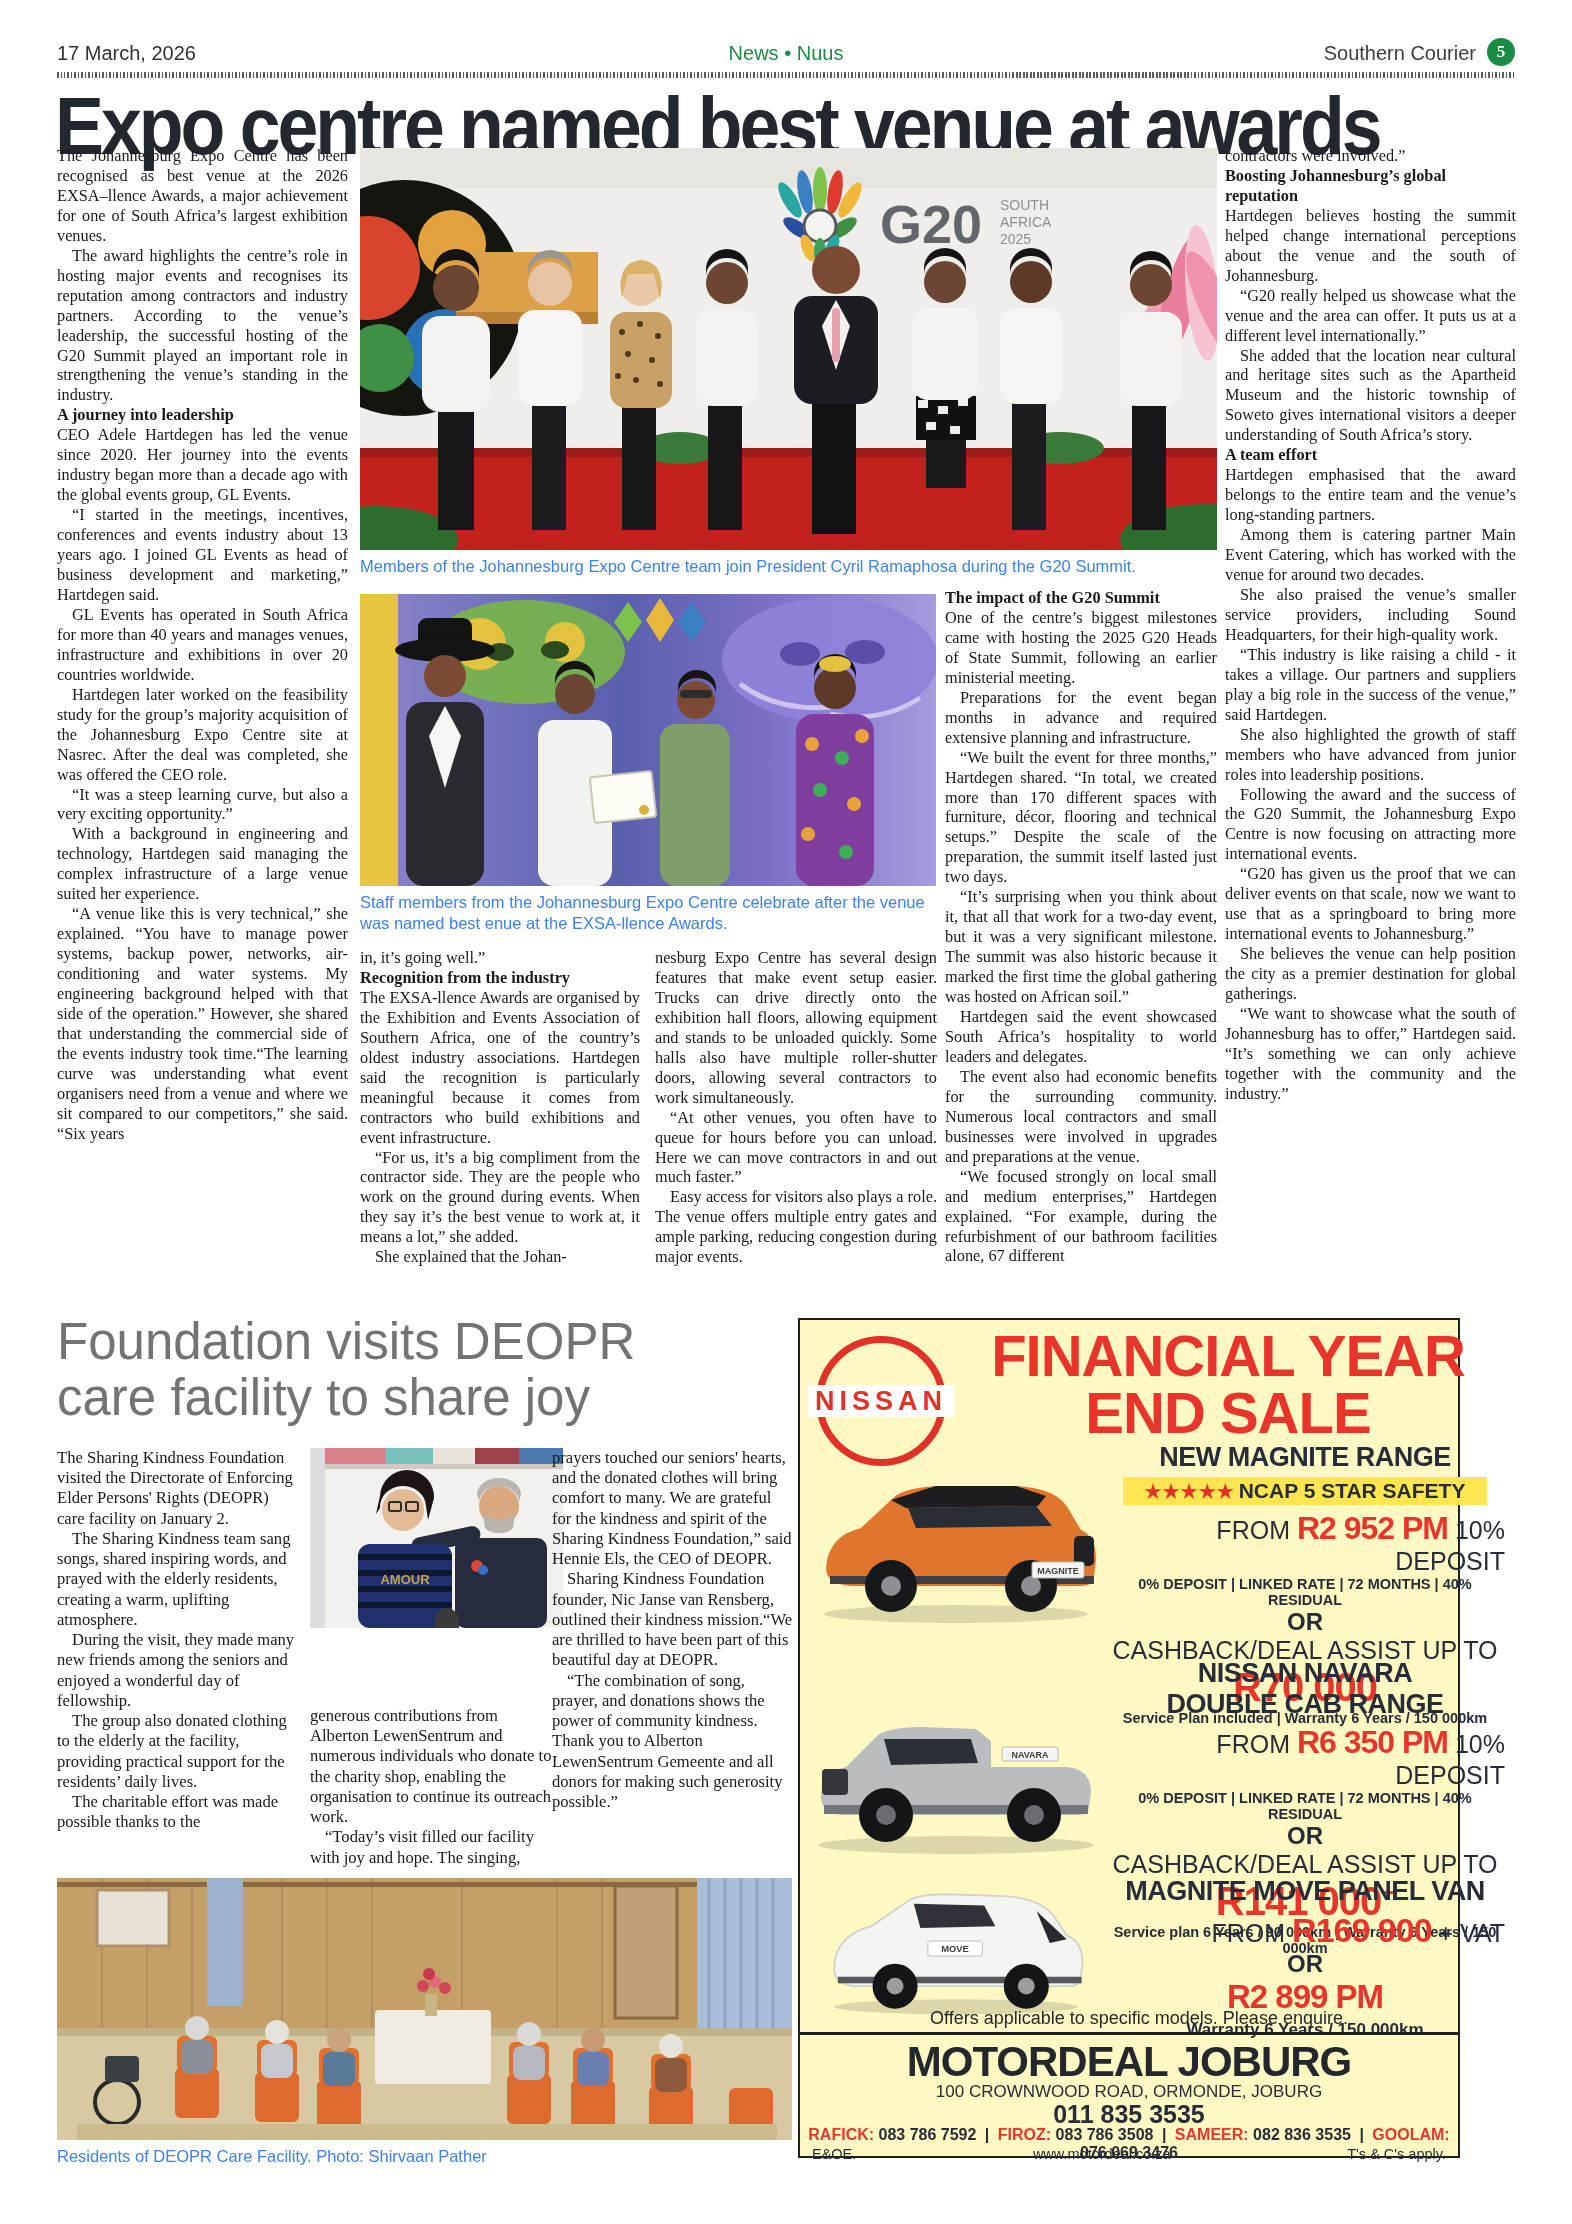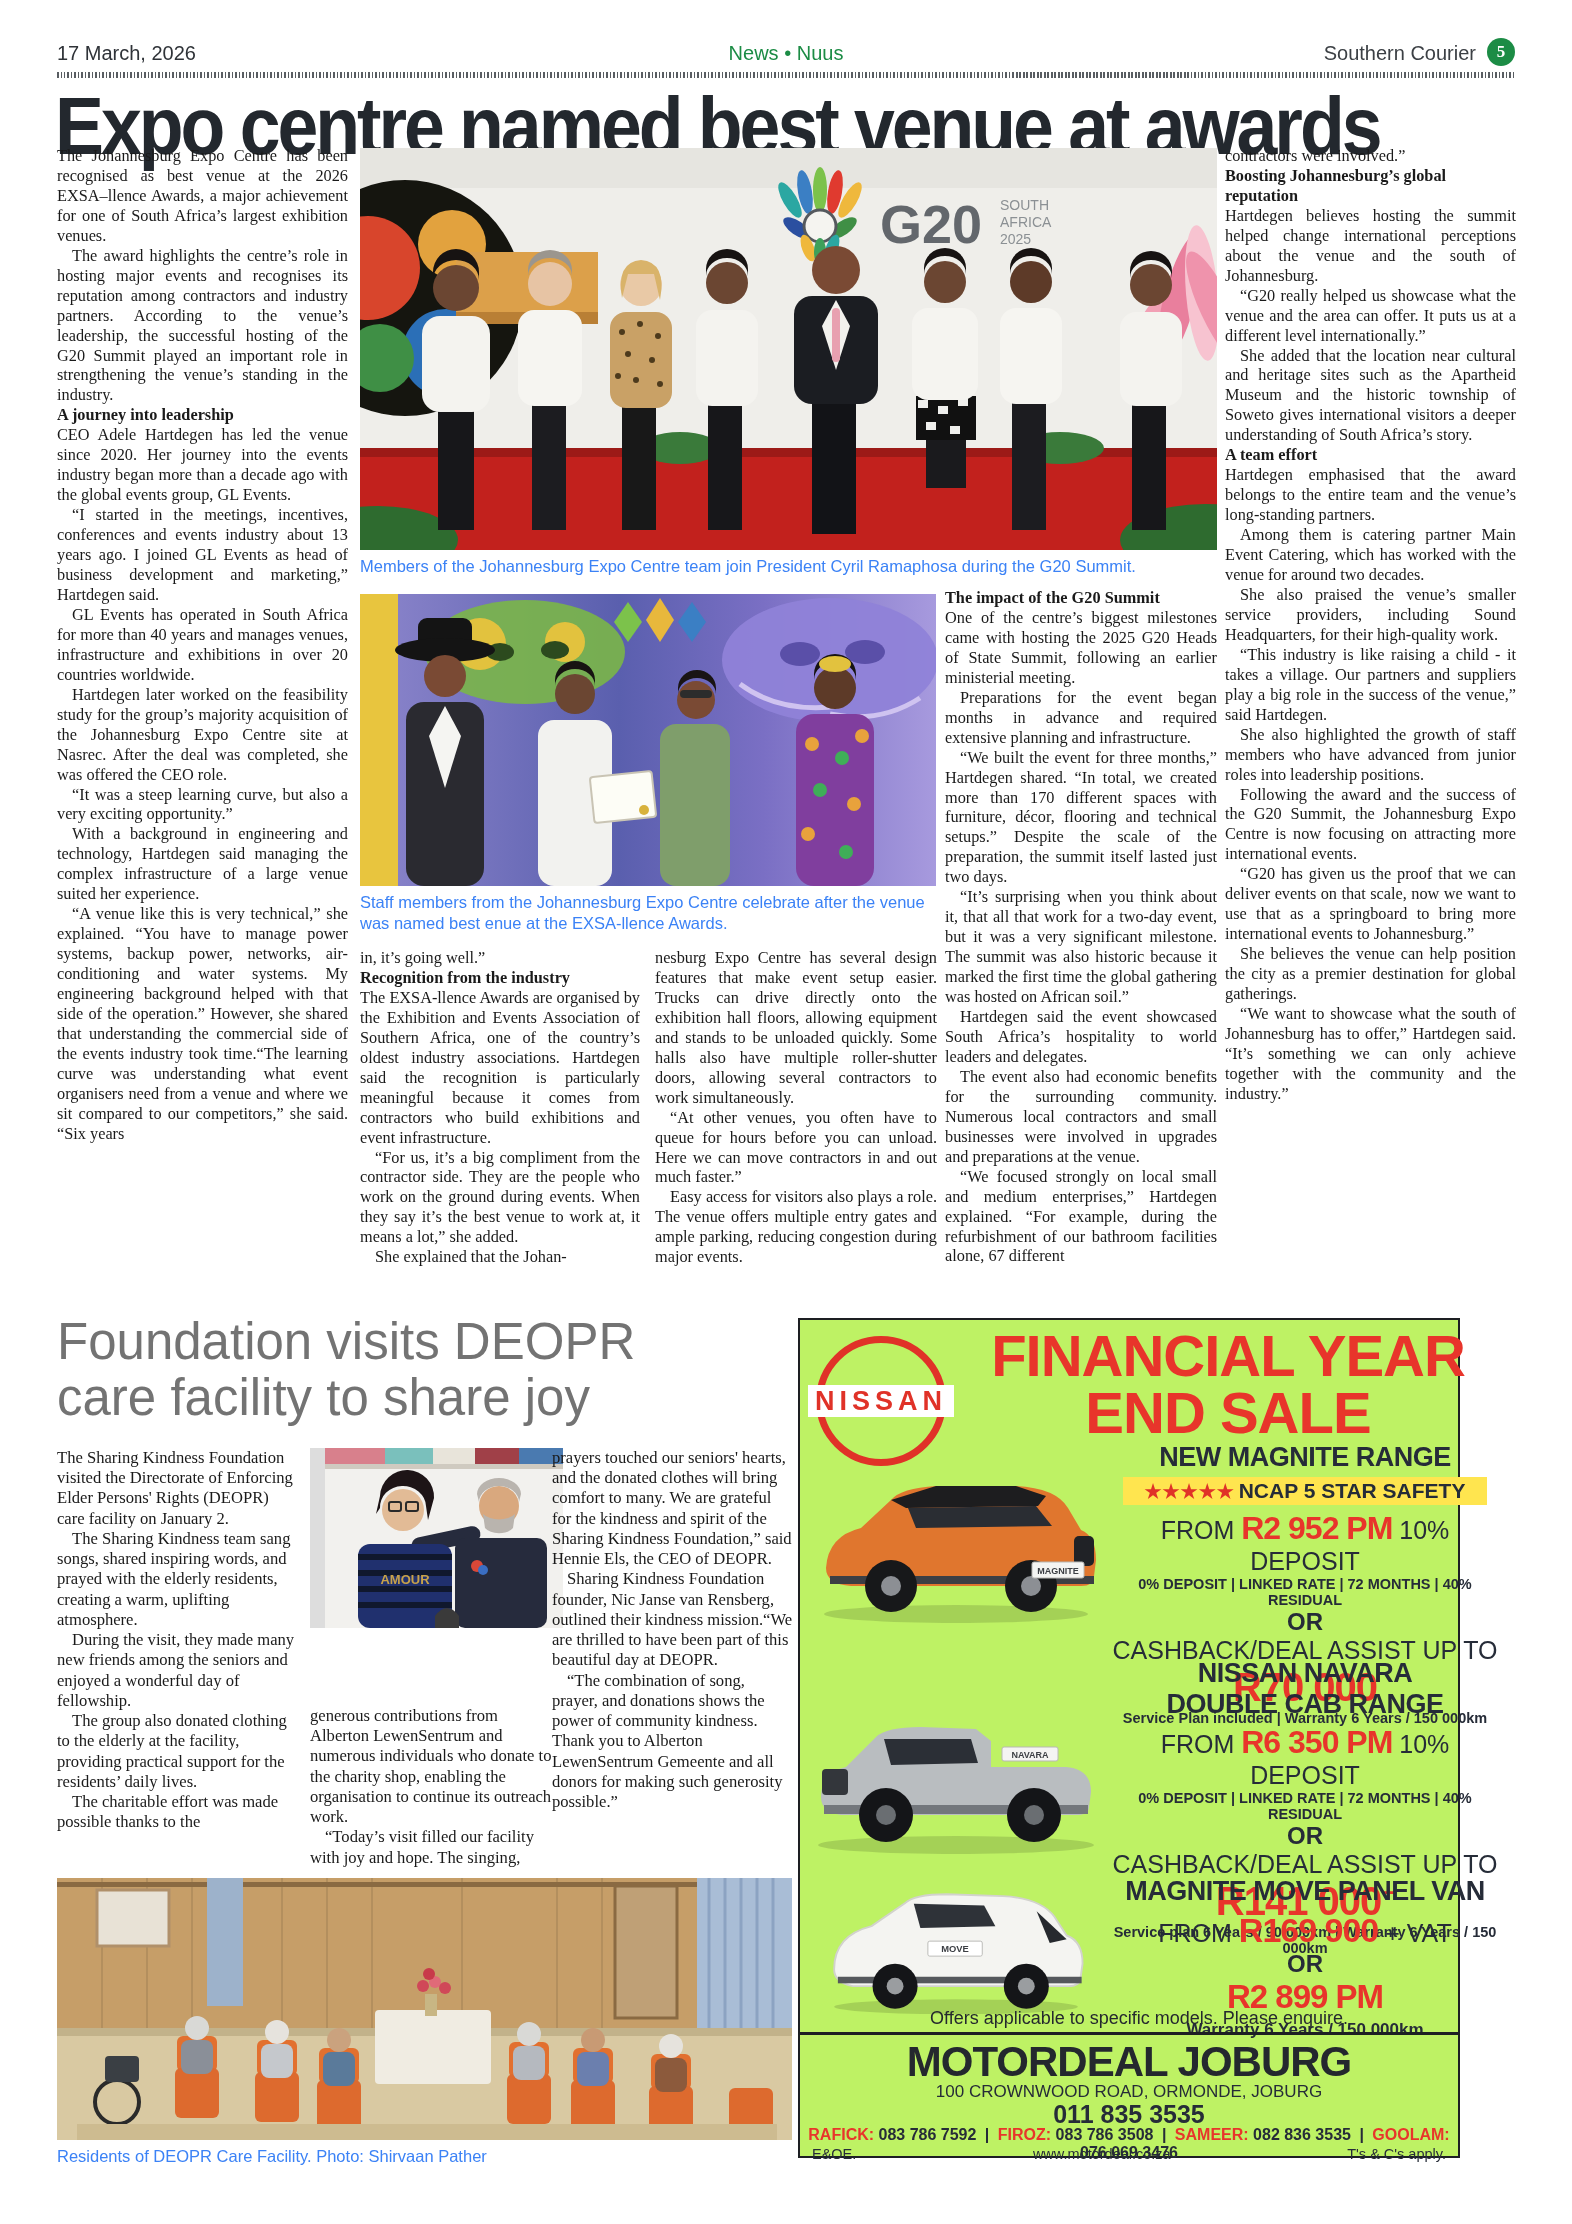--- a/index.html
+++ b/index.html
@@ -50,35 +50,35 @@
   
   .headline2{left:57px;top:1314px;width:760px;font-family:"Liberation Sans",sans-serif;
              font-weight:400;font-size:51px;line-height:1.1;color:#737373;letter-spacing:0;}
   .a2col p{margin:0;font-size:16.6px;line-height:1.22;text-align:left;}
   .a2col p.pi{text-indent:15px;}
   .colA{left:57px;top:1448px;width:240px;height:420px;overflow:hidden;}
   .colB{left:310px;top:1706px;width:242px;height:165px;overflow:hidden;}
   .colC{left:552px;top:1448px;width:242px;height:424px;overflow:hidden;}
 
   
-  .ad{left:798px;top:1318px;width:662px;height:840px;border:2.5px solid #1d1f23;background:#bef264;
+  .ad{left:798px;top:1318px;width:662px;height:840px;border:2.5px solid #1d1f23;background:#fef9c3;
       font-family:"Liberation Sans",sans-serif;color:#262c38;box-sizing:border-box;}
   .ad .abs{position:absolute;}
   .nissan-logo{left:16px;top:16px;width:116px;height:116px;border:7px solid #e03228;border-radius:50%;}
   .nissan-logo .band{position:absolute;top:50%;left:-15px;right:-15px;height:32px;background:#fff;
                      transform:translateY(-50%);display:flex;align-items:center;justify-content:center;}
   .nissan-logo .band span{color:#e03228;font-weight:800;letter-spacing:5px;font-size:27px;}
   .ad-title{left:150px;top:8px;width:556px;text-align:center;color:#e8352b;font-weight:800;
             font-size:58px;line-height:0.98;letter-spacing:-1px;}
   .ad-colM{left:305px;width:400px;text-align:center;}
   .adh{font-weight:800;font-size:27px;letter-spacing:-0.5px;}
   .yellow-band{background:#ffe54f;display:flex;align-items:center;justify-content:center;gap:4px;
                height:28px;font-weight:800;font-size:21px;}
   .yellow-band .stars{color:#e03228;font-size:19px;letter-spacing:1px;}
-  .fromline{font-size:25px;}
+  .fromline{font-size:25px;text-align:right;}
   .fromline .price{color:#e8352b;font-weight:800;font-size:32px;letter-spacing:-1px;}
   .terms{font-size:14.5px;font-weight:bold;}
   .orword{font-weight:800;font-size:24px;}
   .cblabel{font-size:25px;}
   .cbprice{color:#e8352b;font-weight:800;font-size:40px;letter-spacing:-1px;}
   .cbprice sup{font-size:24px;}
   .service{font-size:14.5px;font-weight:bold;}
   .adcar{left:6px;width:300px;}
   .adcar svg{display:block;width:100%;height:100%;}
   .offers{left:0;right:0;top:688px;text-align:center;font-size:18px;color:#24282e;padding-left:20px;}

